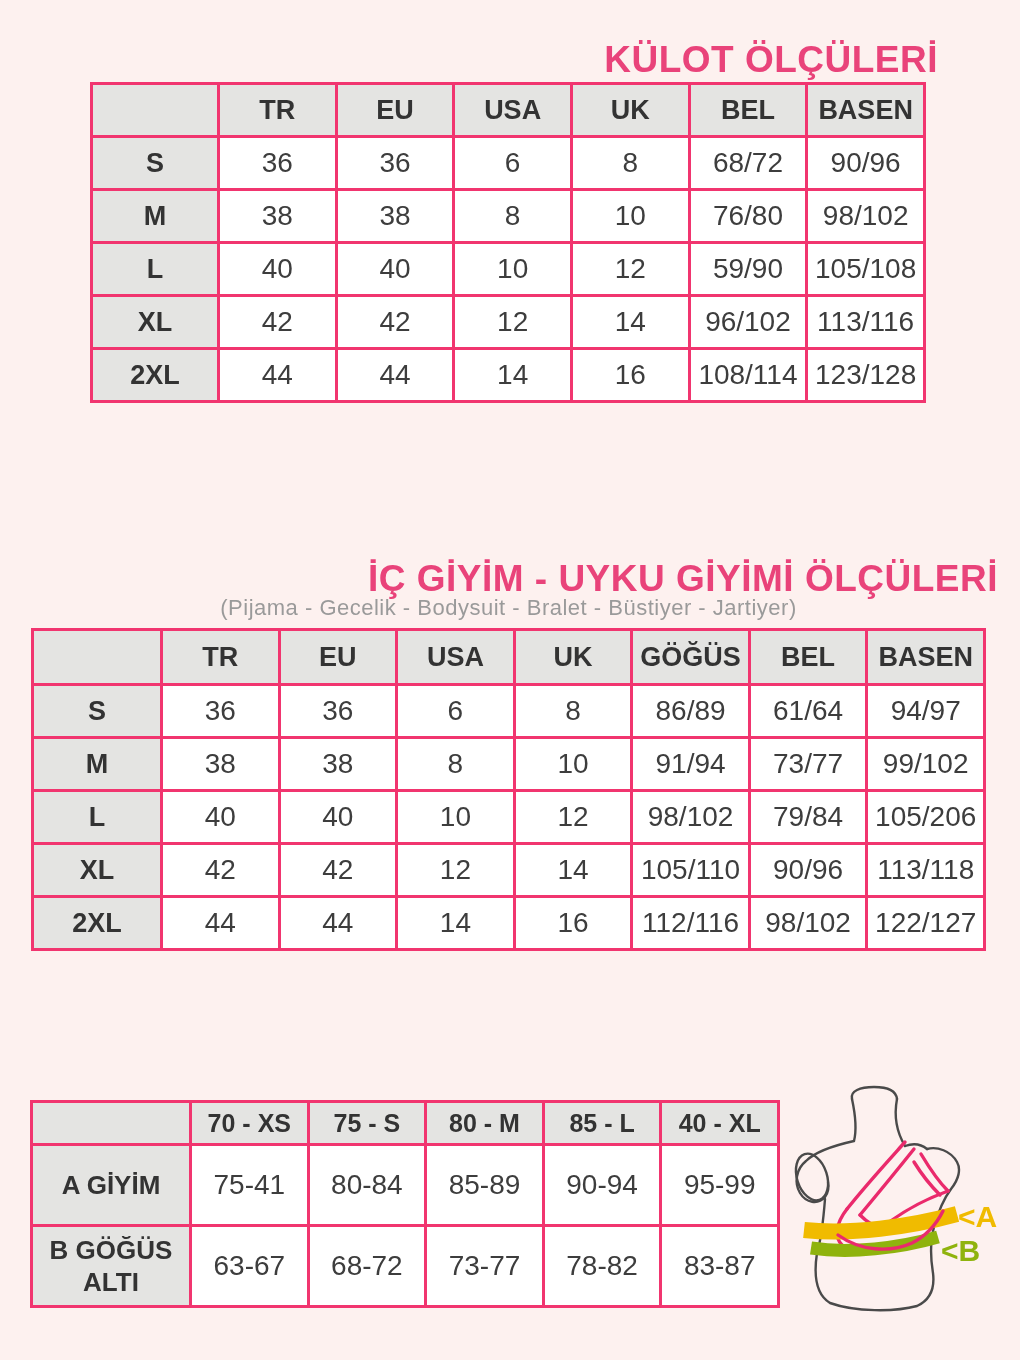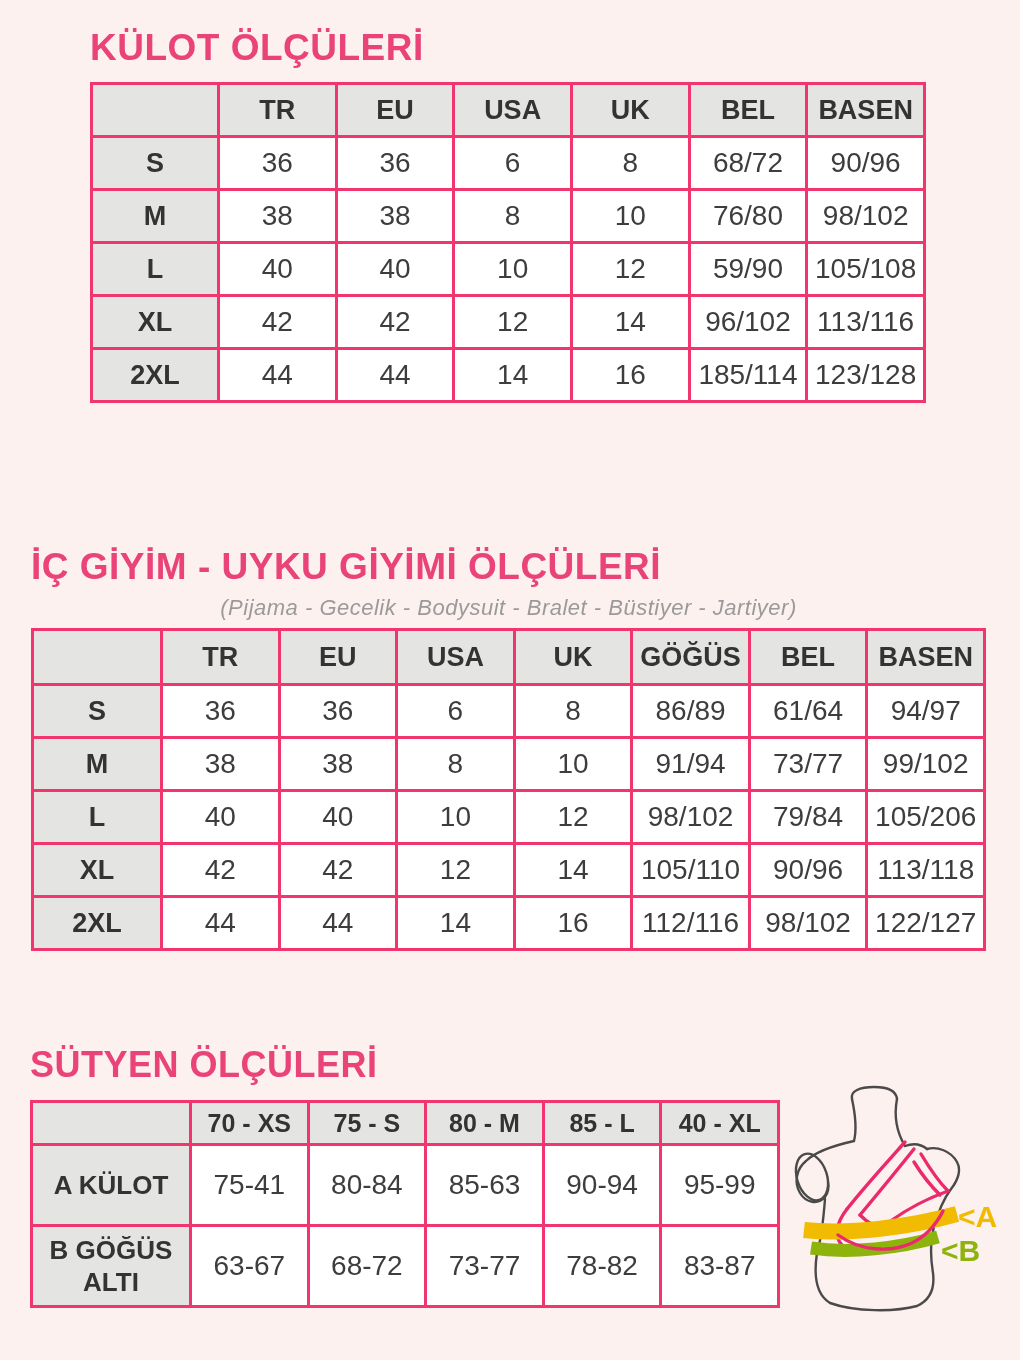--- a/index.html
+++ b/index.html
@@ -4,31 +4,31 @@
 <style>
   html,body { margin:0; padding:0; }
   .canvas {
     position:relative;
     width:1020px; height:1360px;
     background:#fdf1ef;
     font-family:"Liberation Sans", sans-serif;
     overflow:hidden;
   }
   .title {
-    position:absolute; margin:0;
+    position:absolute; margin:12px;
     font-weight:bold; color:#e9437a;
-    text-align:left; letter-spacing:0.5px;
+    text-align:right; letter-spacing:0.5px;
     white-space:nowrap;
   }
   .t1 { left:90px;  width:836px; top:27px;  font-size:37px; }
   .t2 { left:31px;  width:955px; top:546px; font-size:37px; }
   .t3 { left:30px;  width:750px; top:1044px; font-size:36px; }
   .subtitle {
     position:absolute; left:31px; width:955px; top:595px;
-    text-align:center; font-style:italic;
+    text-align:center; 
     color:#9a9a9a; font-size:22px; letter-spacing:0.5px;
   }
   table.sizes {
     position:absolute;
     border-collapse:collapse;
     table-layout:fixed;
   }
   table.sizes th, table.sizes td {
     border:3px solid #f1356f;
     text-align:center; vertical-align:middle;
@@ -126,21 +126,21 @@
           <td>14</td>
           <td>96/102</td>
           <td>113/116</td>
         </tr>
         <tr>
           <th class="labelcol">2XL</th>
           <td>44</td>
           <td>44</td>
           <td>14</td>
           <td>16</td>
-          <td>185/114</td>
+          <td>108/114</td>
           <td>123/128</td>
         </tr>
       </tbody>
     </table>
 
   <h1 class="title t2">İÇ GİYİM - UYKU GİYİMİ ÖLÇÜLERİ</h1>
   <div class="subtitle">(Pijama - Gecelik - Bodysuit - Bralet - Büstiyer - Jartiyer)</div>
   <table class="sizes tbl2">
       <thead>
         <tr>
@@ -201,38 +201,37 @@
           <td>44</td>
           <td>14</td>
           <td>16</td>
           <td>112/116</td>
           <td>98/102</td>
           <td>122/127</td>
         </tr>
       </tbody>
     </table>
 
-  <h1 class="title t3">SÜTYEN ÖLÇÜLERİ</h1>
   <table class="sizes tbl3">
       <thead>
         <tr>
           <th class="labelcol"></th>
           <th>70 - XS</th>
           <th>75 - S</th>
           <th>80 - M</th>
           <th>85 - L</th>
           <th>40 - XL</th>
         </tr>
       </thead>
       <tbody>
         <tr>
-          <th class="labelcol">A KÜLOT</th>
+          <th class="labelcol">A GİYİM</th>
           <td>75-41</td>
           <td>80-84</td>
-          <td>85-63</td>
+          <td>85-89</td>
           <td>90-94</td>
           <td>95-99</td>
         </tr>
         <tr>
           <th class="labelcol">B GÖĞÜS ALTI</th>
           <td>63-67</td>
           <td>68-72</td>
           <td>73-77</td>
           <td>78-82</td>
           <td>83-87</td>

